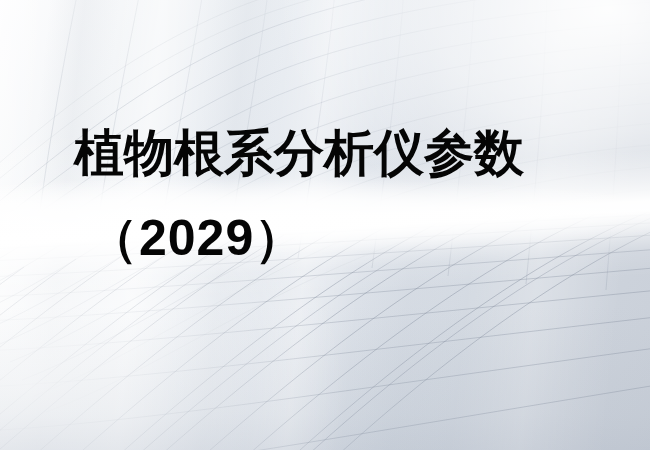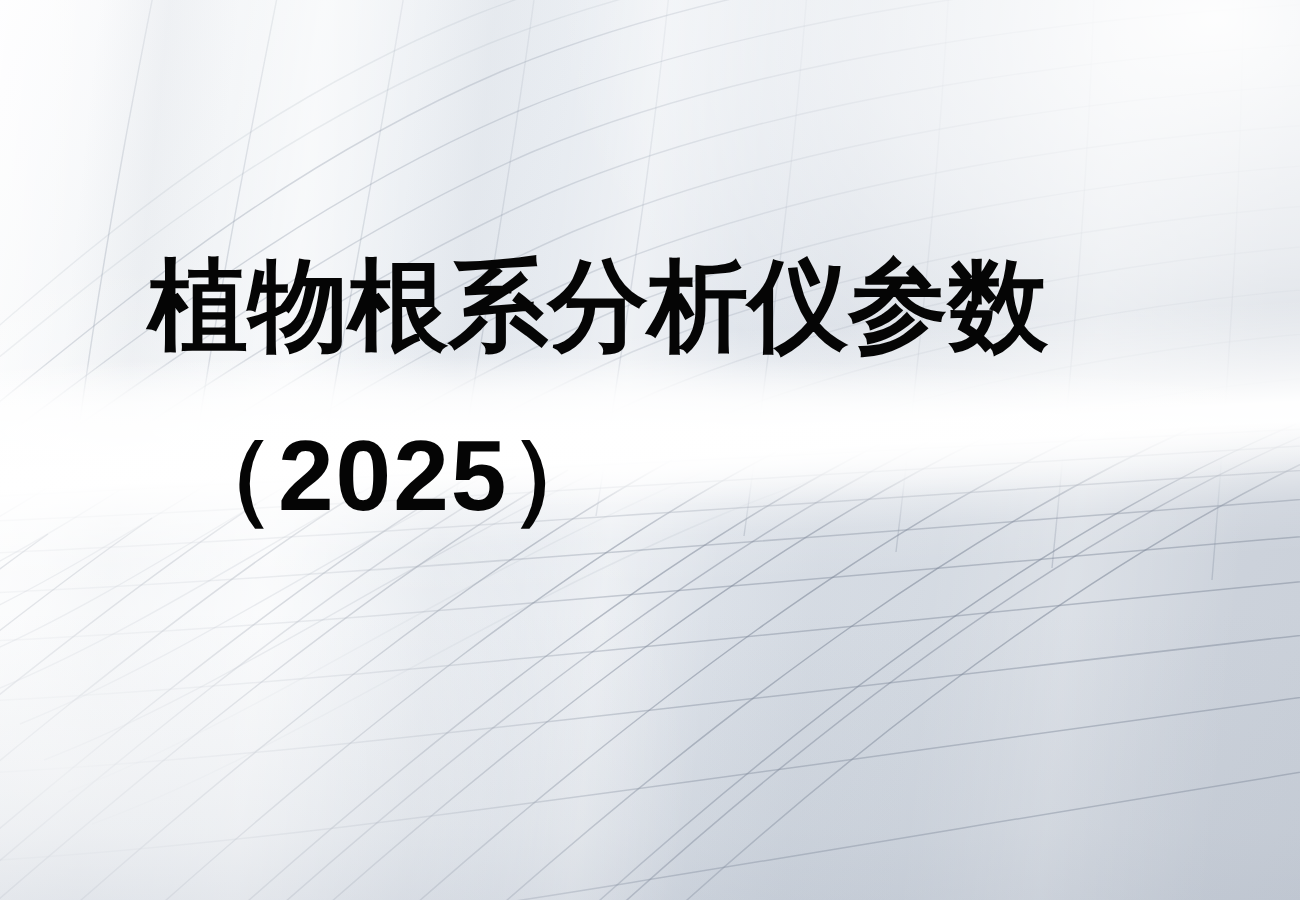--- a/index.html
+++ b/index.html
@@ -257,16 +257,16 @@
   </svg>
 
   <div class="bg-layer bg-glow-tr"></div>
   <div class="bg-layer bg-glow-bl"></div>
   <div class="bg-layer bg-streak"></div>
   <div class="bg-layer bg-streak-2"></div>
   <div class="bg-layer bg-bottom"></div>
 
   <div class="title-block">
     <div class="title-line title-line-1">植物根系分析仪参数</div>
-    <div class="title-line title-line-2">（2025）</div>
+    <div class="title-line title-line-2">（2029）</div>
   </div>
 
 </div>
 
 </body></html>

